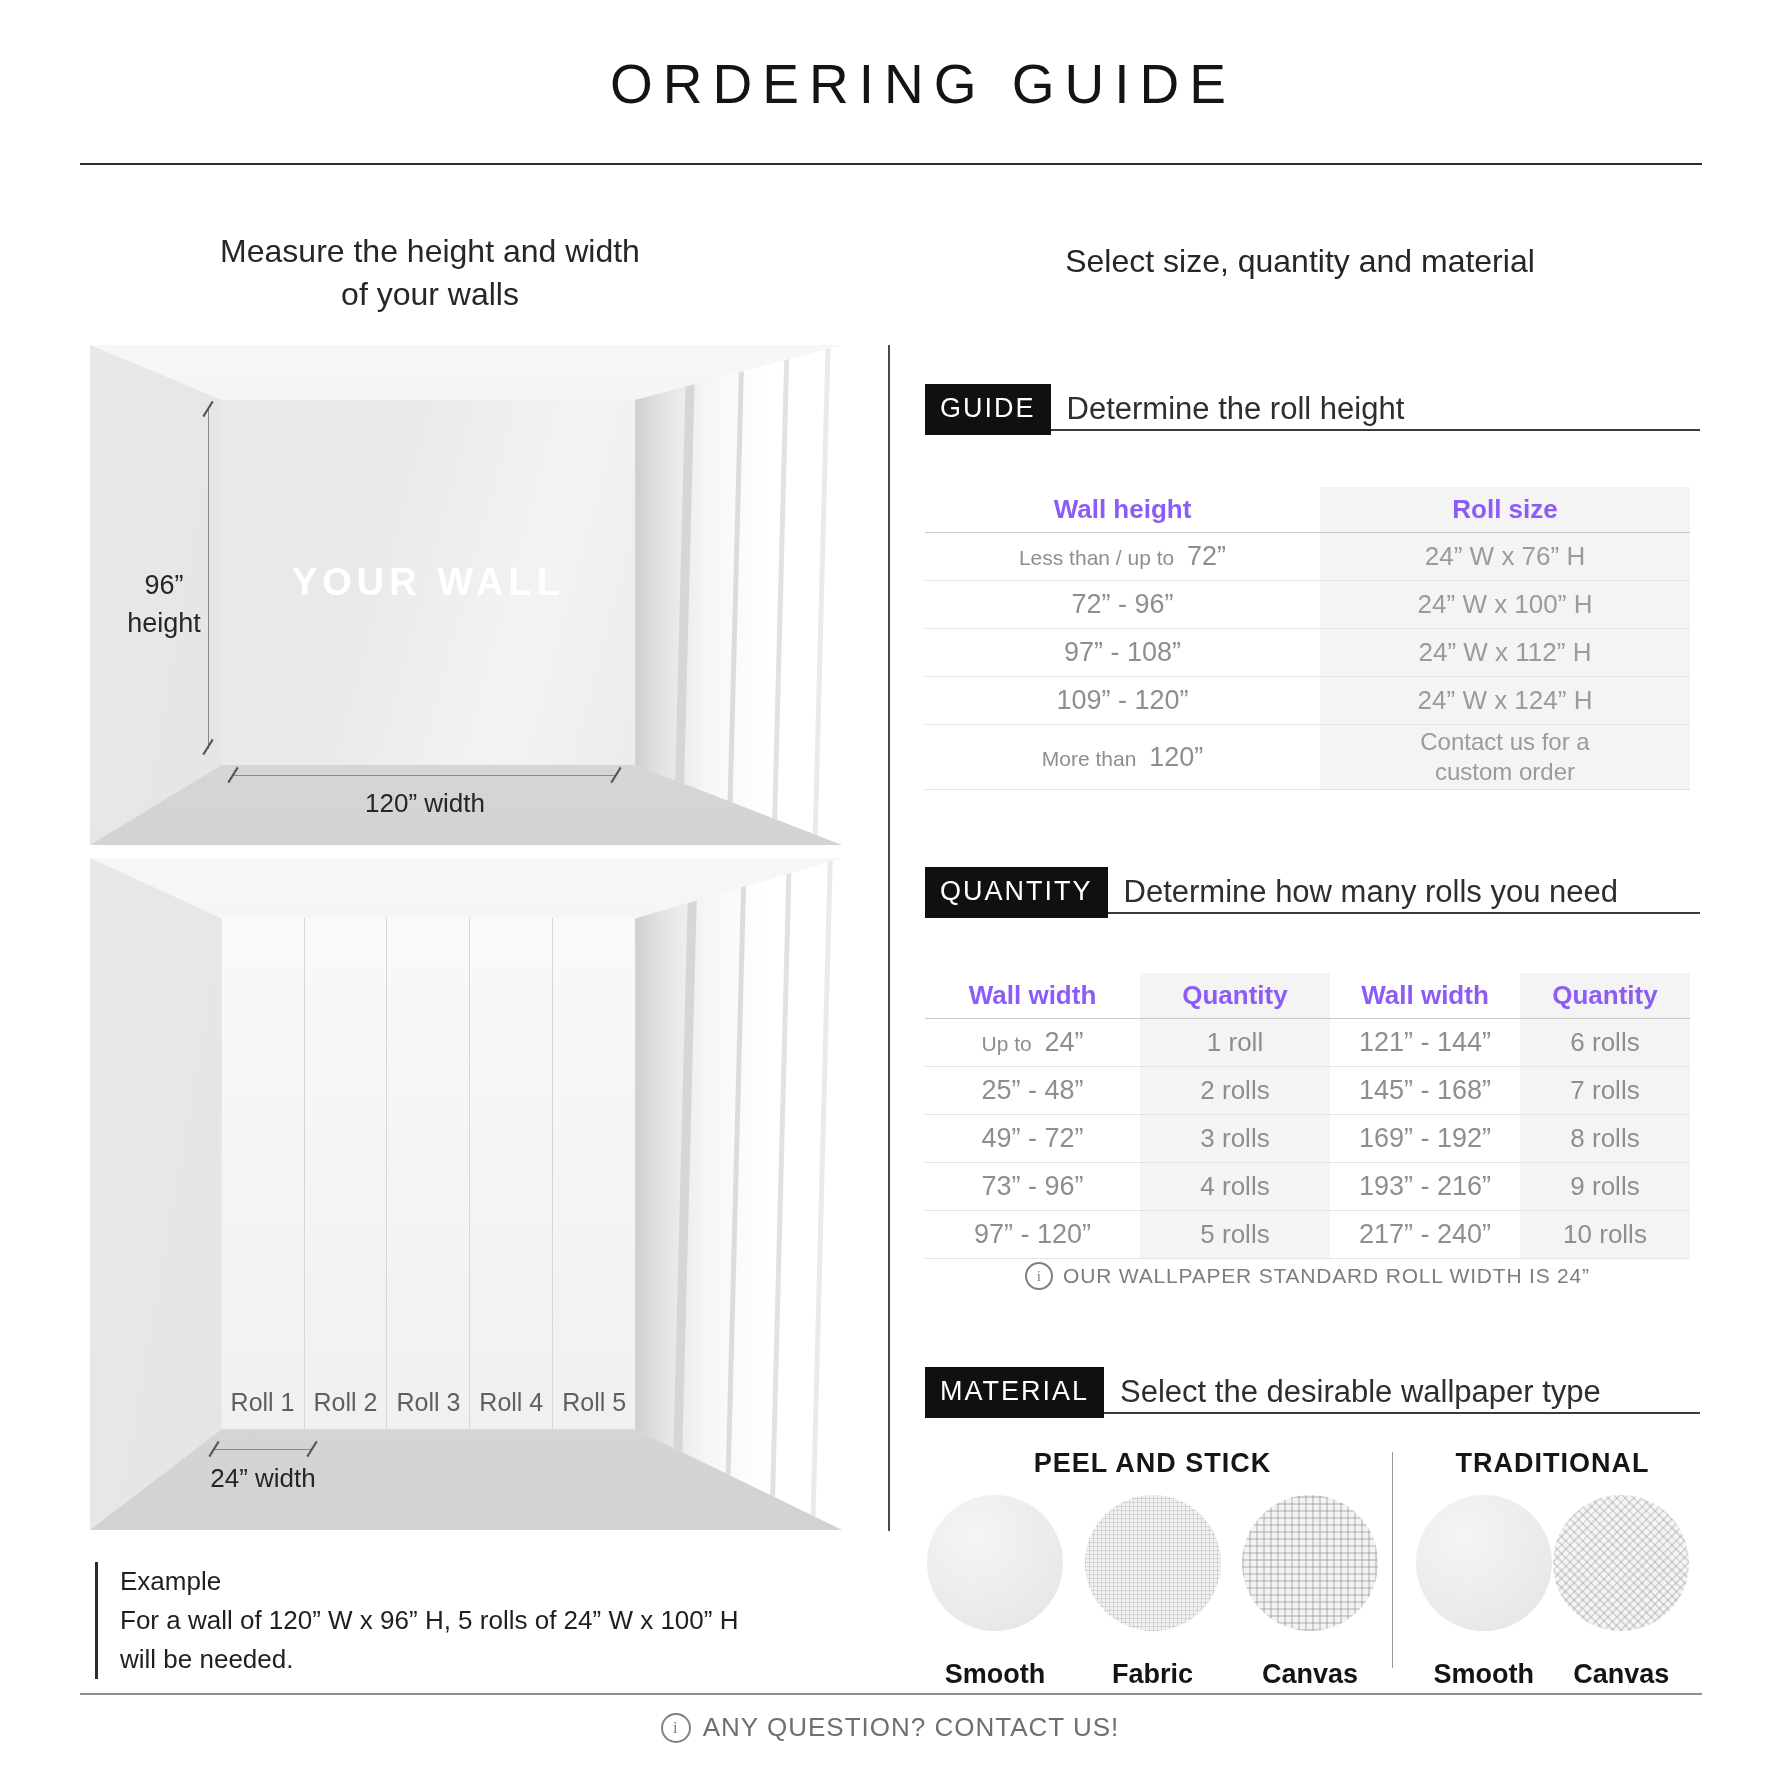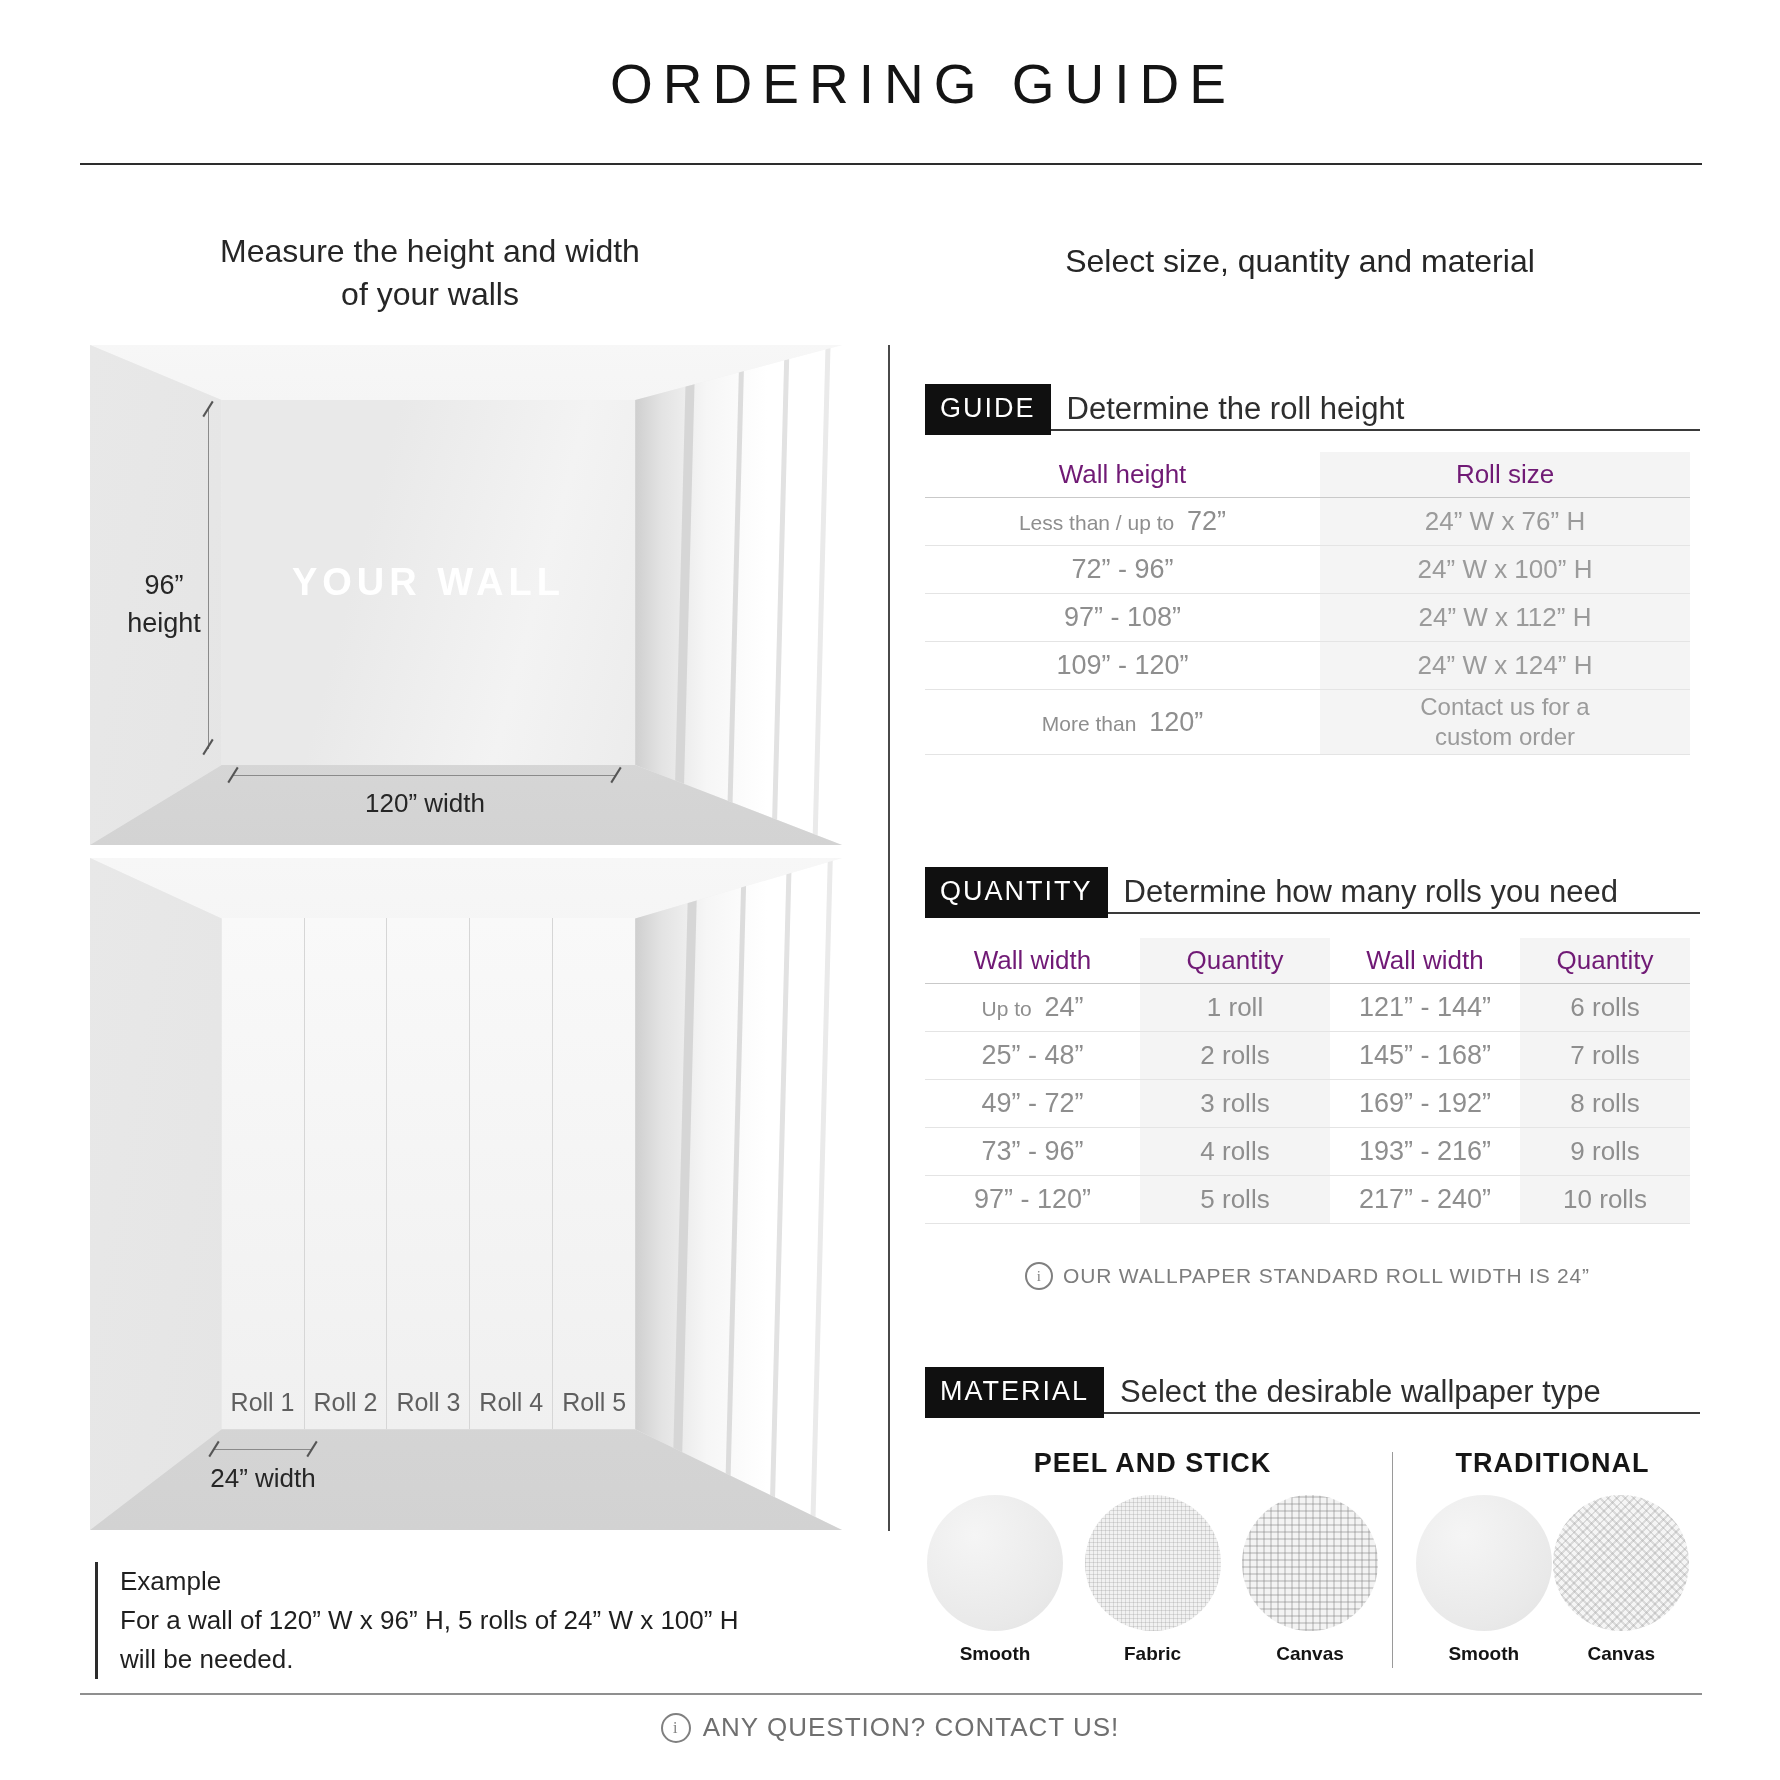--- a/index.html
+++ b/index.html
@@ -70,21 +70,21 @@
   .sec-size{top:383px;}
   .sec-qty{top:866px;}
   .sec-mat{top:1366px;}
 
   .grid-table{position:absolute;left:925px;display:grid;}
   .size-table{top:452px;width:765px;grid-template-columns:395px 370px;}
   .qty-table{top:938px;width:765px;grid-template-columns:215px 190px 190px 170px;}
 
   .cell{display:flex;align-items:center;justify-content:center;height:47px;
         border-bottom:1px solid #e4e4e4;color:#8e8e8e;font-size:26px;}
-  .cell.head{height:45px;font-weight:400;color:#701a75;font-size:26px;border-bottom:1px solid #c9c9c9;}
+  .cell.head{height:45px;font-weight:700;color:#8b5cf6;font-size:26px;border-bottom:1px solid #c9c9c9;margin-top:35px;}
   .cell.shade{background:#f4f4f4;}
   .cell.last{height:64px;}
   .cell .pre{font-size:21px;}
   .cell .pre:not(:empty){margin-right:7px;}
   .cell .val{font-size:27px;}
   .cell.rollsize{color:#9b9b9b;font-size:26px;}
   .cell.two-line{white-space:pre-line;text-align:center;font-size:24px;line-height:1.25;}
 
   .note{position:absolute;left:925px;top:1262px;width:765px;display:flex;align-items:center;
         justify-content:center;gap:10px;color:#7d7d7d;font-size:21px;letter-spacing:0.8px;}
@@ -105,21 +105,21 @@
   .sw-smooth{background:radial-gradient(circle at 35% 30%,#f5f5f5,#e9e9e9 70%,#e1e1e1);}
   .sw-fabric{background-color:#f1f1f1;
      background-image:repeating-linear-gradient(0deg,rgba(150,150,150,.28) 0 1px,transparent 1px 4px),
                       repeating-linear-gradient(90deg,rgba(150,150,150,.28) 0 1px,transparent 1px 4px);}
   .sw-canvas{background-color:#f3f3f3;
      background-image:repeating-linear-gradient(0deg,rgba(130,130,130,.30) 0 2px,transparent 2px 7px),
                       repeating-linear-gradient(90deg,rgba(130,130,130,.30) 0 2px,transparent 2px 7px);}
   .sw-canvas2{background-color:#f5f5f5;
      background-image:repeating-linear-gradient(45deg,rgba(140,140,140,.25) 0 2px,transparent 2px 6px),
                       repeating-linear-gradient(-45deg,rgba(140,140,140,.25) 0 2px,transparent 2px 6px);}
-  .sw-label{text-align:left;font-weight:700;font-size:19px;color:#141414;margin-top:12px;}
+  .sw-label{text-align:left;font-weight:700;font-size:27px;color:#141414;margin-top:28px;}
 
   
   .rule-bottom{position:absolute;left:80px;top:1693px;width:1622px;height:2px;background:#8f8f8f;}
   .footer{position:absolute;left:0;top:1712px;width:100%;display:flex;align-items:center;
           justify-content:center;gap:12px;color:#6f6f6f;font-size:26px;letter-spacing:1px;}
   .footer .info-i{width:26px;height:26px;font-size:16px;}
 </style>
 </head>
 <body>
 

